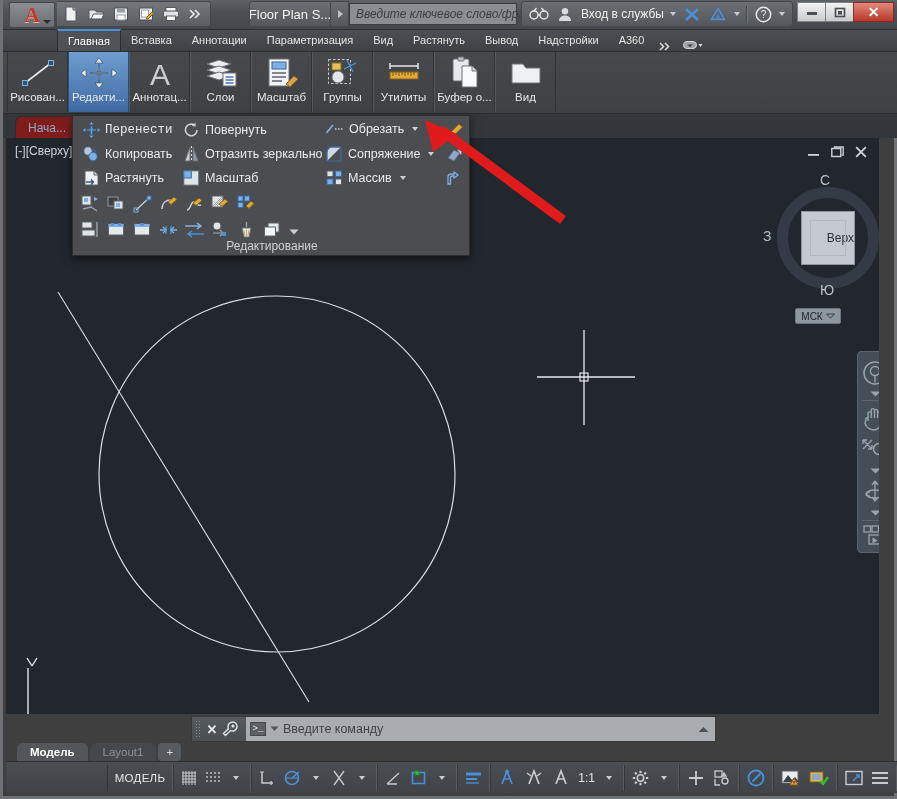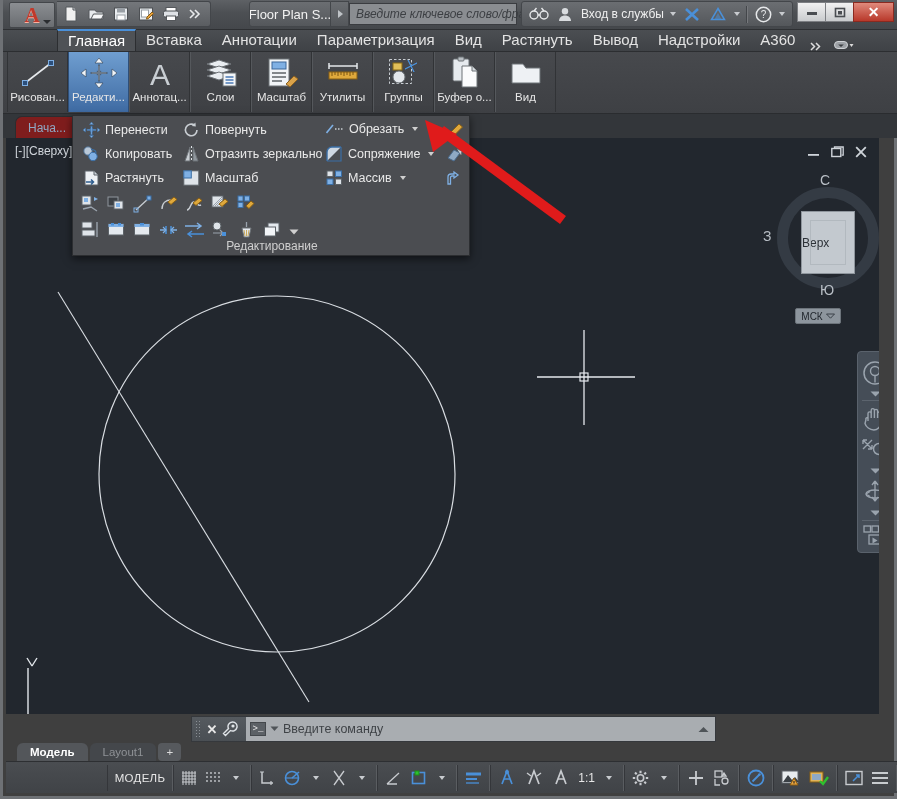--- a/index.html
+++ b/index.html
@@ -53,21 +53,21 @@
     background:linear-gradient(180deg,#f2f2f2,#c9cbcd); display:flex;align-items:center;justify-content:center;
     margin-left:-1px; }
   .wbtn.close { background:linear-gradient(180deg,#e08a7c,#b8382a); border-color:#8a2a20;
     width:41px; color:#fff; font-weight:bold; font-size:14px;
     font-family:"Liberation Sans",sans-serif;}
 
   
   .tabs { position:absolute; left:0; top:30px; width:897px; height:22px;
      background:linear-gradient(180deg,#4b4e52,#3f4246); display:flex; align-items:flex-end;
      border-bottom:1px solid #2c2e31; }
-  .tab { height:22px; line-height:22px; padding:0 10px; font-size:15px; color:#e3e3e3;
+  .tab { height:22px; line-height:22px; padding:0 10px; font-size:11px; color:#e3e3e3;
      white-space:nowrap; cursor:pointer;}
   .tab.active { background:#4f5256; color:#fff; border-top:2px solid #4a90d9;
      border-left:1px solid #2c2e31; border-right:1px solid #2c2e31; line-height:20px;}
   .tabs .mini { padding:0 5px; color:#cfcfcf; }
 
   
   .ribbon { position:absolute; left:0; top:52px; width:897px; height:62px;
      background:linear-gradient(180deg,#47494d,#3e4044); border-bottom:1px solid #2a2c2f;
      display:flex; align-items:flex-start; padding-left:4px; }
   .rp { width:61px; height:60px; display:flex; flex-direction:column; align-items:center;
@@ -90,23 +90,23 @@
   .canvas { position:absolute; left:3px; top:138px; width:873px; height:576px;
      background:#22272e; overflow:hidden; }
   .vplabel { position:absolute; left:9px; top:6px; font-size:12px; color:#cfd4da; white-space:nowrap;}
   .vpbtns { position:absolute; right:12px; top:8px; display:flex; gap:11px; align-items:center;}
   .vpbtns div { color:#cfd4da; font-size:12px; cursor:pointer; line-height:1;}
 
   
   .viewcube { position:absolute; left:762px; top:40px; width:120px; height:120px; }
   .vc-ring { position:absolute; left:9px; top:9px; width:102px; height:102px; border-radius:50%;
      border:11px solid #343b44; }
-  .vc-face { position:absolute; left:33px; top:33px; width:54px; height:63px;
+  .vc-face { position:absolute; left:33px; top:33px; width:54px; height:54px;
      background:#c3c9cf; border:1px solid #8f969d;
-     display:flex; align-items:center; justify-content:flex-start;
+     display:flex; align-items:center; justify-content:flex-end;
      font-size:12px; color:#2d3238; }
   .vc-face .inner { position:absolute; left:8px; top:8px; right:8px; bottom:8px;
      border:1px solid #b2b9bf; }
   .vc-lab { position:absolute; color:#b9bfc6; font-size:14px; }
   .ucsbtn { position:absolute; left:789px; top:170px; width:46px; height:16px;
      background:#8d959d; border:1px solid #6d747b; border-radius:2px;
      display:flex;align-items:center;justify-content:center;gap:3px;
      font-size:10px; color:#22272e; }
 
   
@@ -385,38 +385,38 @@
           <path d="M10 17h14M10 21h14M10 25h10" stroke="#5d6368" stroke-width="1.3"></path>
           <path d="M24 28l8-8 4 3-8 8z" fill="#d9a24a" stroke="#8a6020"></path>
         </svg>
       </div>
       <div class="cap">Масштаб</div>
     </div>
 
     <div class="rp">
       <div class="ic">
         <svg width="40" height="34" viewBox="0 0 40 34">
-          <path d="M6 10h28M6 7v6M34 7v6" stroke="#e3e7ea" stroke-width="1.5" fill="none"></path>
-          <rect x="6" y="16" width="28" height="7" fill="#e0a93c" stroke="#8a6014"></rect>
-          <path d="M9 16v4M12 16v3M15 16v4M18 16v3M21 16v4M24 16v3M27 16v4M30 16v3" stroke="#7a5510" stroke-width="1"></path>
-        </svg>
-      </div>
-      <div class="cap">Утилиты</div>
-    </div>
-
-    <div class="rp">
-      <div class="ic">
-        <svg width="40" height="34" viewBox="0 0 40 34">
           <rect x="5.5" y="3.5" width="22" height="24" fill="none" stroke="#c9ced3" stroke-dasharray="2.5 2"></rect>
           <rect x="9" y="7" width="9" height="7" fill="#e2c05a" stroke="#8a6b14"></rect>
           <circle cx="15" cy="21" r="6" fill="#e4e8ec" stroke="#6d7277"></circle>
           <path d="M24 4l3 6 6-3-6 3 3 6-3-6-6 3 6-3z" fill="#7fb0e4" stroke="#4a90d9"></path>
         </svg>
       </div>
       <div class="cap">Группы</div>
+    </div>
+
+    <div class="rp">
+      <div class="ic">
+        <svg width="40" height="34" viewBox="0 0 40 34">
+          <path d="M6 10h28M6 7v6M34 7v6" stroke="#e3e7ea" stroke-width="1.5" fill="none"></path>
+          <rect x="6" y="16" width="28" height="7" fill="#e0a93c" stroke="#8a6014"></rect>
+          <path d="M9 16v4M12 16v3M15 16v4M18 16v3M21 16v4M24 16v3M27 16v4M30 16v3" stroke="#7a5510" stroke-width="1"></path>
+        </svg>
+      </div>
+      <div class="cap">Утилиты</div>
     </div>
 
     <div class="rp">
       <div class="ic">
         <svg width="40" height="34" viewBox="0 0 40 34">
           <rect x="8" y="3" width="16" height="22" rx="1.5" fill="#e6eaee" stroke="#6d7277"></rect>
           <rect x="13" y="1" width="6" height="4" rx="1" fill="#b9bec3" stroke="#6d7277"></rect>
           <path d="M17 10h10l5 5v16H17z" fill="#fafbfc" stroke="#6d7277"></path>
           <path d="M27 10v5h5" fill="#d7dbdf" stroke="#6d7277"></path>
         </svg>
@@ -547,21 +547,21 @@
             <rect x="19" y="2" width="6.5" height="6" fill="none" stroke="#9aa3ad" stroke-width="1.3"></rect>
             <rect x="8" y="11" width="12" height="9" fill="none" stroke="#9aa3ad" stroke-width="1.3"></rect>
             <path d="M11.5 13.5l5 3-5 3z" fill="#9aa3ad"></path>
           </svg>
       </div>
     </div>
   </div>
 
   <div class="editpanel">
 
-    <div class="ep-row" style="left:10px; top:6px;">
+    <div class="ep-row" style="left:10px; top:6px;font-family:Liberation Mono, monospace;">
       <svg width="17" height="16" viewBox="0 0 17 16">
           <g fill="#7fb0e4" stroke="#3a6ea5" stroke-width=".5">
             <path d="M8.5 0l2 2.5h-4z"></path>
             <path d="M8.5 16l2-2.5h-4z"></path>
             <path d="M0 8l2.5-2v4z"></path>
             <path d="M17 8l-2.5-2v4z"></path>
             <rect x="7.2" y="6.7" width="2.6" height="2.6"></rect>
             <rect x="4" y="7.3" width="9" height="1.2"></rect>
             <rect x="7.9" y="4" width="1.2" height="9"></rect>
           </g>

